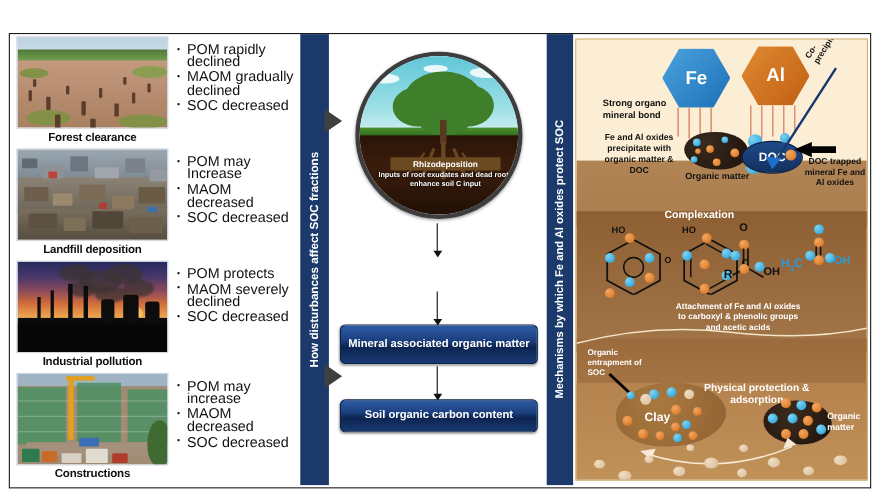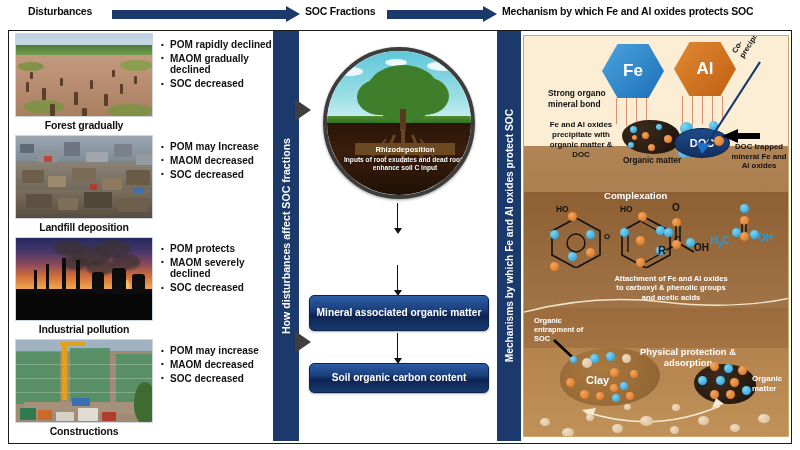--- a/index.html
+++ b/index.html
@@ -43,21 +43,21 @@
   .photo-cap {
     position:absolute; left:0; width:138px; text-align:center;
     font-size:10.5px; font-weight:bold; color:#101010; top:86px;
     letter-spacing:-0.2px;
   }
   .bullets {
     position:absolute; left:146px; top:6px; width:112px;
   }
   .bullets li {
     list-style:none; position:relative; padding-left:9px;
-    font-size:10px; font-weight:bold; color:#101010;
+    font-size:13px; font-weight:normal; color:#101010;
     line-height:11.4px; margin-bottom:2.5px;
   }
   .bullets li:before {
     content:"\2022"; position:absolute; left:0; top:-0.5px; font-size:8px;
   }
 
   
   .sky { position:absolute; left:0; right:0; }
   .forest-sky { top:0; height:22%; background:linear-gradient(#bcd2e0,#cfe0ea); }
   .forest-tree { top:14%; height:14%; background:linear-gradient(#4e7a3a,#7aa352); }
@@ -191,33 +191,20 @@
   .rtxt { position:absolute; font-weight:bold; color:#111; }
   .rtxt-w { position:absolute; font-weight:bold; color:#fff; }
 
   .blk-arrow { position:absolute; }
 </style>
 </head>
 <body>
 
 <div id="root">
 
-  <div class="header">
-    <div class="hdr-label" style="left:28px;">Disturbances</div>
-    <div class="hdr-arrow" style="left:112px; width:188px;">
-      <div class="shaft" style="width:174px;"></div>
-        <div class="head" style="left:174px;"></div>
-    </div>
-    <div class="hdr-label" style="left:305px;">SOC Fractions</div>
-    <div class="hdr-arrow" style="left:387px; width:110px;">
-      <div class="shaft" style="width:96px;"></div>
-        <div class="head" style="left:96px;"></div>
-    </div>
-    <div class="hdr-label" style="left:502px;">Mechanism by which Fe and Al oxides protects SOC</div>
-  </div>
 
   <div class="frame">
 
     <div class="left-col">
 
       <div class="dist-row" style="top:2px; height:100px;">
         <div class="photo">
           <div class="sky forest-sky"></div>
           <div class="sky forest-tree"></div>
           <div class="sky forest-ground"></div>
@@ -231,21 +218,21 @@
           <div class="stump" style="left:58px;top:58px;width:4px;height:13px;"></div>
           <div class="stump" style="left:74px;top:46px;width:3px;height:9px;"></div>
           <div class="stump" style="left:88px;top:60px;width:4px;height:12px;"></div>
           <div class="stump" style="left:104px;top:50px;width:3px;height:10px;"></div>
           <div class="stump" style="left:118px;top:42px;width:3px;height:8px;"></div>
           <div class="stump" style="left:34px;top:70px;width:5px;height:13px;"></div>
           <div class="stump" style="left:66px;top:74px;width:5px;height:10px;"></div>
           <div class="stump" style="left:14px;top:38px;width:3px;height:7px;"></div>
           <div class="stump" style="left:96px;top:36px;width:3px;height:7px;"></div>
         </div>
-        <div class="photo-cap">Forest gradually</div>
+        <div class="photo-cap">Forest clearance</div>
         <ul class="bullets">
           <li>POM rapidly declined</li>
           <li>MAOM gradually declined</li>
           <li>SOC decreased</li>
         </ul>
       </div>
 
       <div class="dist-row" style="top:104px; height:100px;">
         <div class="photo">
           <div class="sky lf-top"></div>

